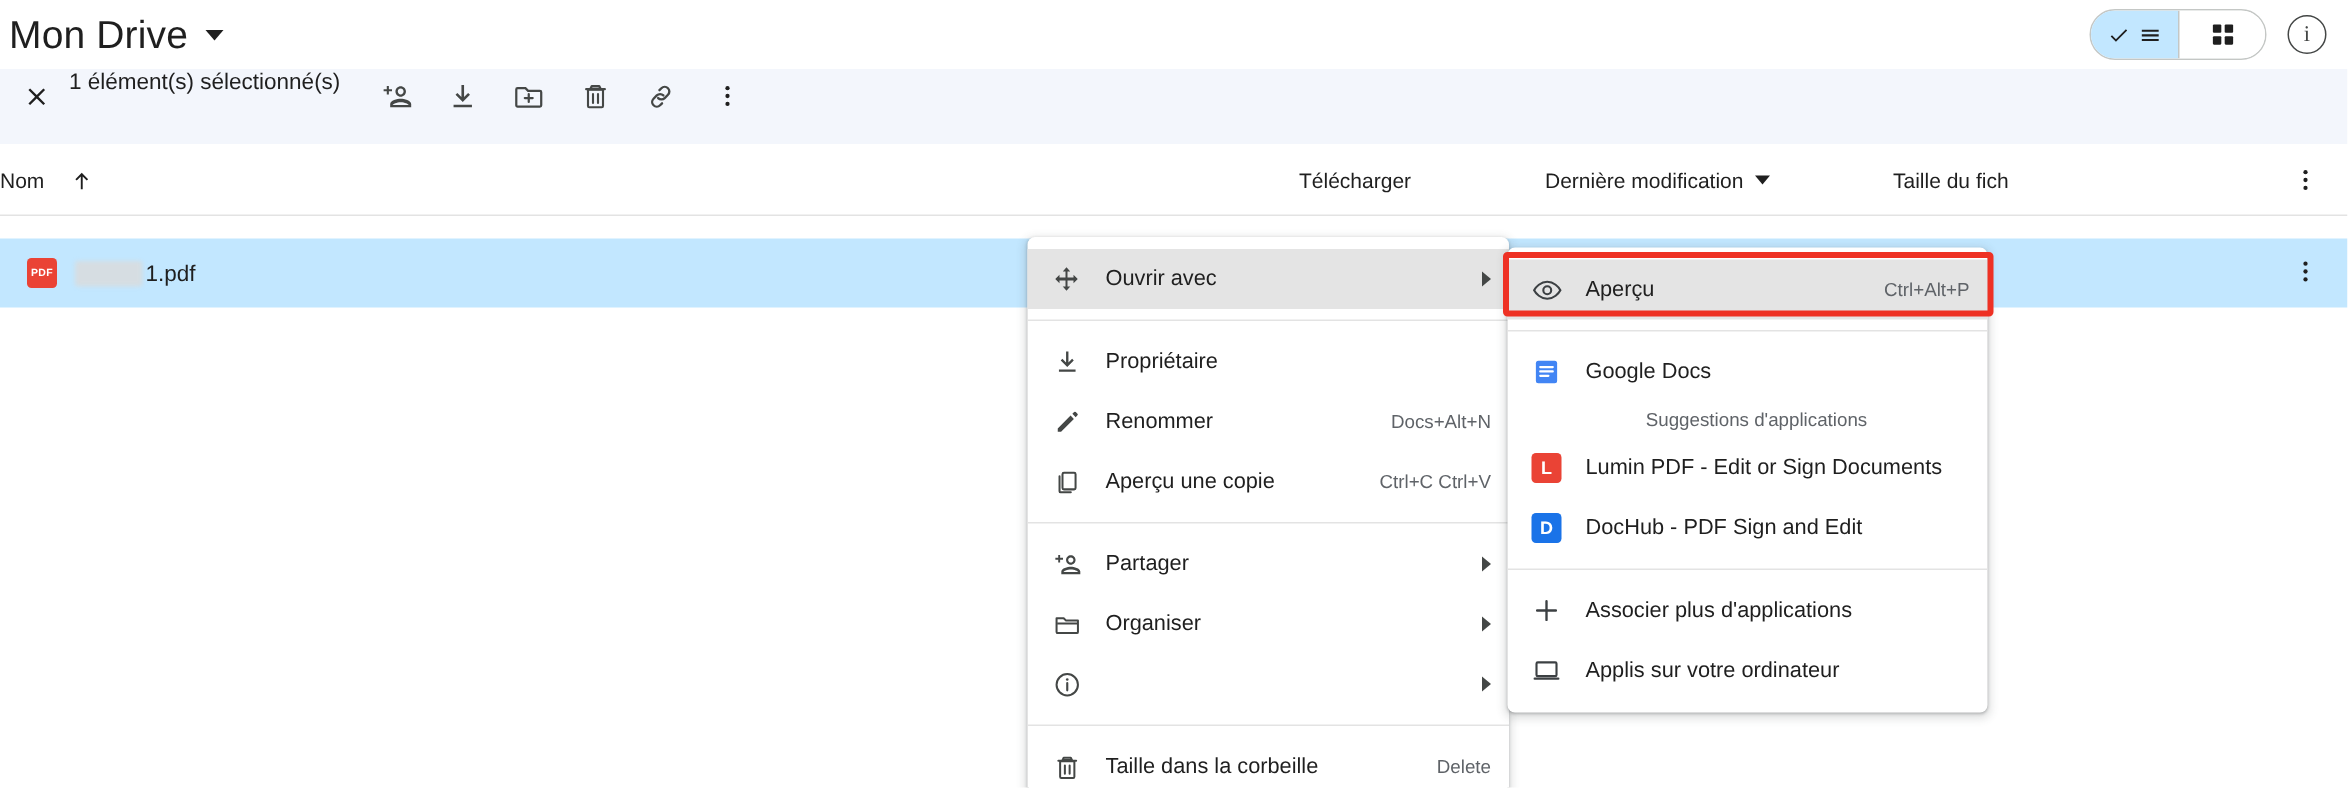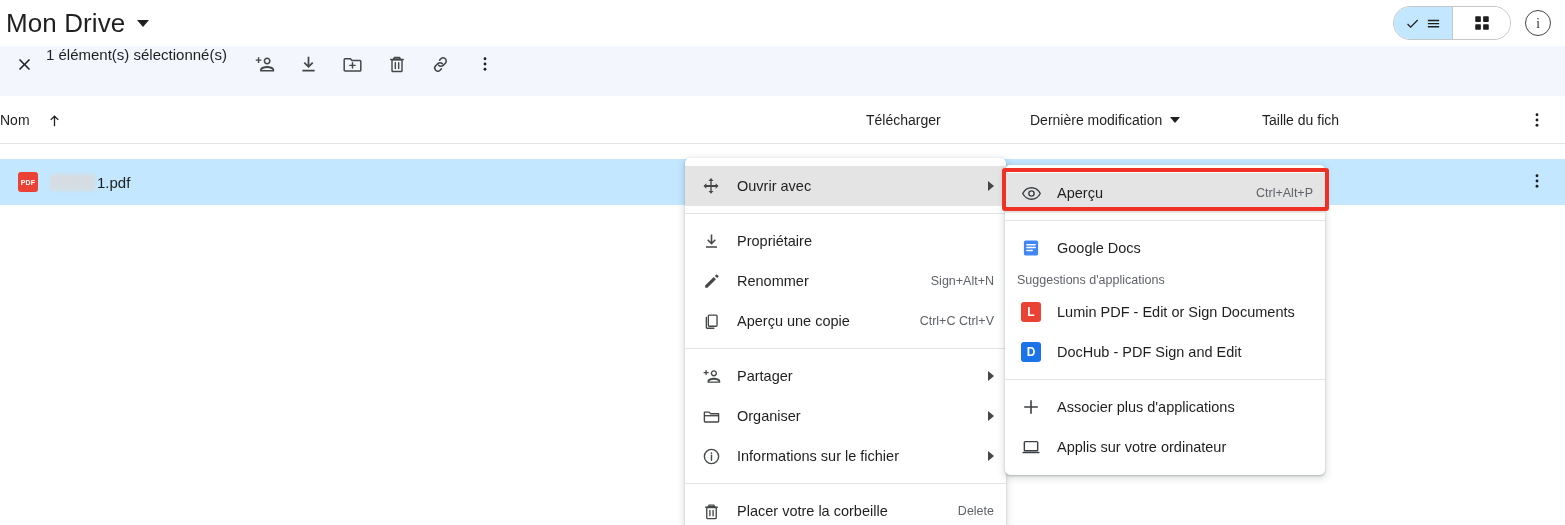--- a/index.html
+++ b/index.html
@@ -133,21 +133,21 @@
   .mi .mi-arrow {
     margin-left: auto; width: 0; height: 0;
     border-top: 5px solid transparent; border-bottom: 5px solid transparent;
     border-left: 6px solid #444746;
   }
   .sep { height: 1px; background: #e3e3e3; margin: 7px 0; }
 
   
   #open-with-submenu { left: 1005px; top: 165px; width: 320px; }
   .sub-section {
-    font-size: 12.5px; color: #5f6368; padding: 5px 0 5px 12px;
+    font-size: 12.5px; color: #5f6368; padding: 5px 0 5px 12px; text-align: center;
   }
   .app-icon { width: 20px; height: 20px; border-radius: 3px;
     display: flex; align-items: center; justify-content: center;
     font-size: 12px; font-weight: 700; color: #fff; }
   .ic-lumin { background: #ea4335; }
   .ic-dochub { background: #1a73e8; }
 
   
   .annot {
     position: absolute; left: 1002px; top: 168px; width: 327px; height: 43px;
@@ -299,21 +299,21 @@
       <span class="mi-label">Propriétaire</span>
     </div>
 
     <div class="mi">
       <span class="mi-icon">
         <svg width="19" height="19" viewBox="0 0 24 24">
           <path d="M4 17.2 14.8 6.4l2.8 2.8L6.8 20H4zM16.3 4.9l1.5-1.5a1 1 0 0 1 1.4 0l1.4 1.4a1 1 0 0 1 0 1.4l-1.5 1.5z" fill="#444746"></path>
           </svg>
       </span>
       <span class="mi-label">Renommer</span>
-      <span class="mi-accel">Sign+Alt+N</span>
+      <span class="mi-accel">Docs+Alt+N</span>
     </div>
 
     <div class="mi">
       <span class="mi-icon">
         <svg width="19" height="19" viewBox="0 0 24 24">
           <rect x="8" y="4" width="11" height="14" rx="1.2" fill="none" stroke="#444746" stroke-width="1.7"></rect>
           <path d="M5.5 7v12.5a1 1 0 0 0 1 1H15" fill="none" stroke="#444746" stroke-width="1.7" stroke-linecap="round"></path>
           </svg>
       </span>
       <span class="mi-label">Aperçu une copie</span>
@@ -344,34 +344,33 @@
     </div>
 
     <div class="mi">
       <span class="mi-icon">
         <svg width="19" height="19" viewBox="0 0 24 24">
           <circle cx="12" cy="12" r="9" fill="none" stroke="#444746" stroke-width="1.7"></circle>
           <path d="M12 10.5v6.2" stroke="#444746" stroke-width="1.8" stroke-linecap="round"></path>
           <circle cx="12" cy="7.6" r="1.1" fill="#444746"></circle>
           </svg>
       </span>
-      <span class="mi-label">Informations sur le fichier</span>
       <span class="mi-arrow"></span>
     </div>
 
     <div class="sep"></div>
 
     <div class="mi">
       <span class="mi-icon">
         <svg width="19" height="19" viewBox="0 0 24 24">
           <path d="M6 7h12v13a1 1 0 0 1-1 1H7a1 1 0 0 1-1-1zM9 4h6l1 2H8z" fill="none" stroke="#444746" stroke-width="1.7" stroke-linejoin="round"></path>
           <path d="M4.5 6.5h15M10 10.5v7M14 10.5v7" stroke="#444746" stroke-width="1.7" stroke-linecap="round"></path>
           </svg>
       </span>
-      <span class="mi-label">Placer votre la corbeille</span>
+      <span class="mi-label">Taille dans la corbeille</span>
       <span class="mi-accel">Delete</span>
     </div>
   </div>
 
   <div class="menu" id="open-with-submenu">
 
     <div class="mi hl">
       <span class="mi-icon">
         <svg width="21" height="21" viewBox="0 0 24 24">
           <path d="M12 5.5c-5 0-8.7 4-10 6.5 1.3 2.5 5 6.5 10 6.5s8.7-4 10-6.5c-1.3-2.5-5-6.5-10-6.5z" fill="none" stroke="#3c4043" stroke-width="1.6"></path>

